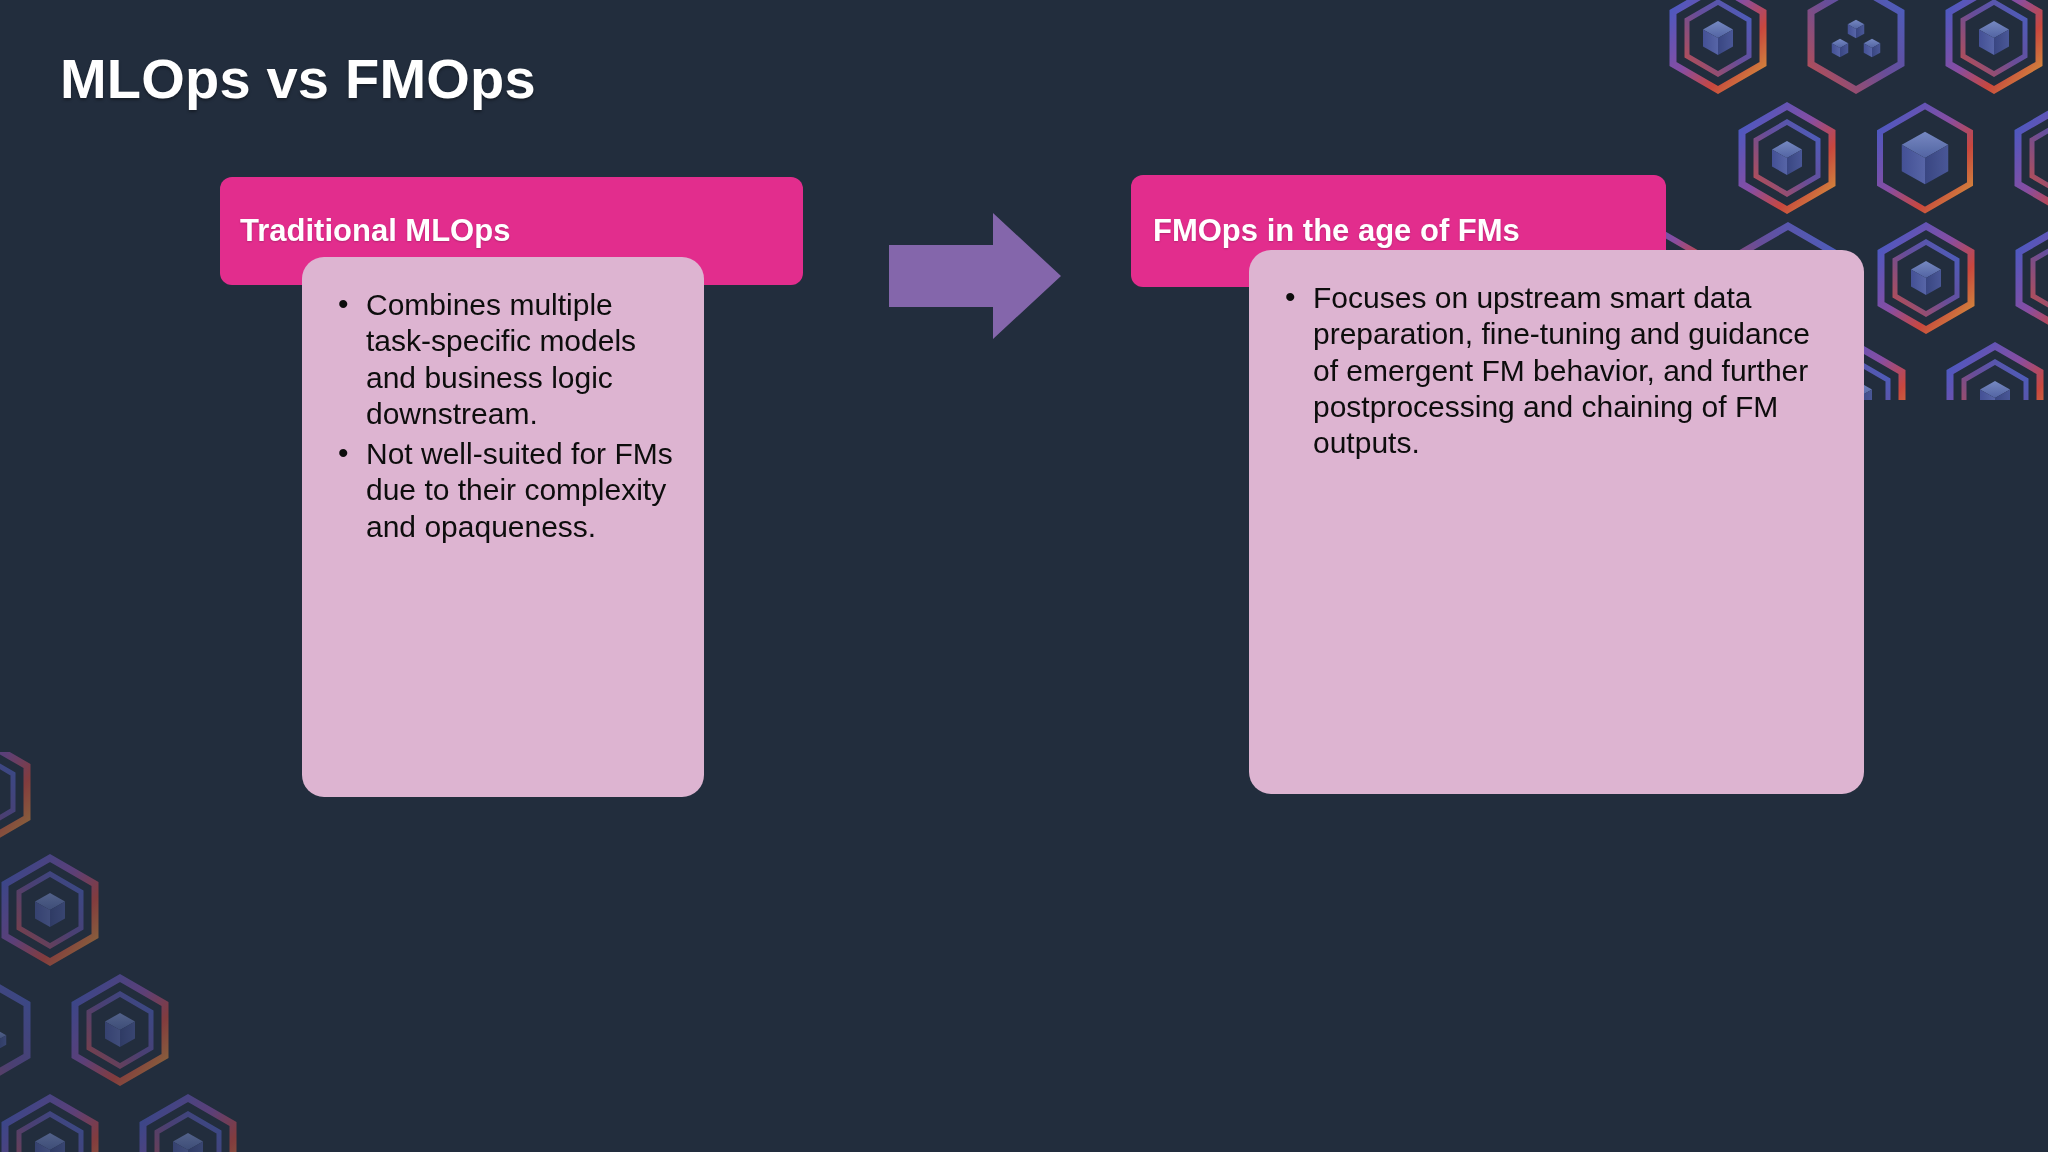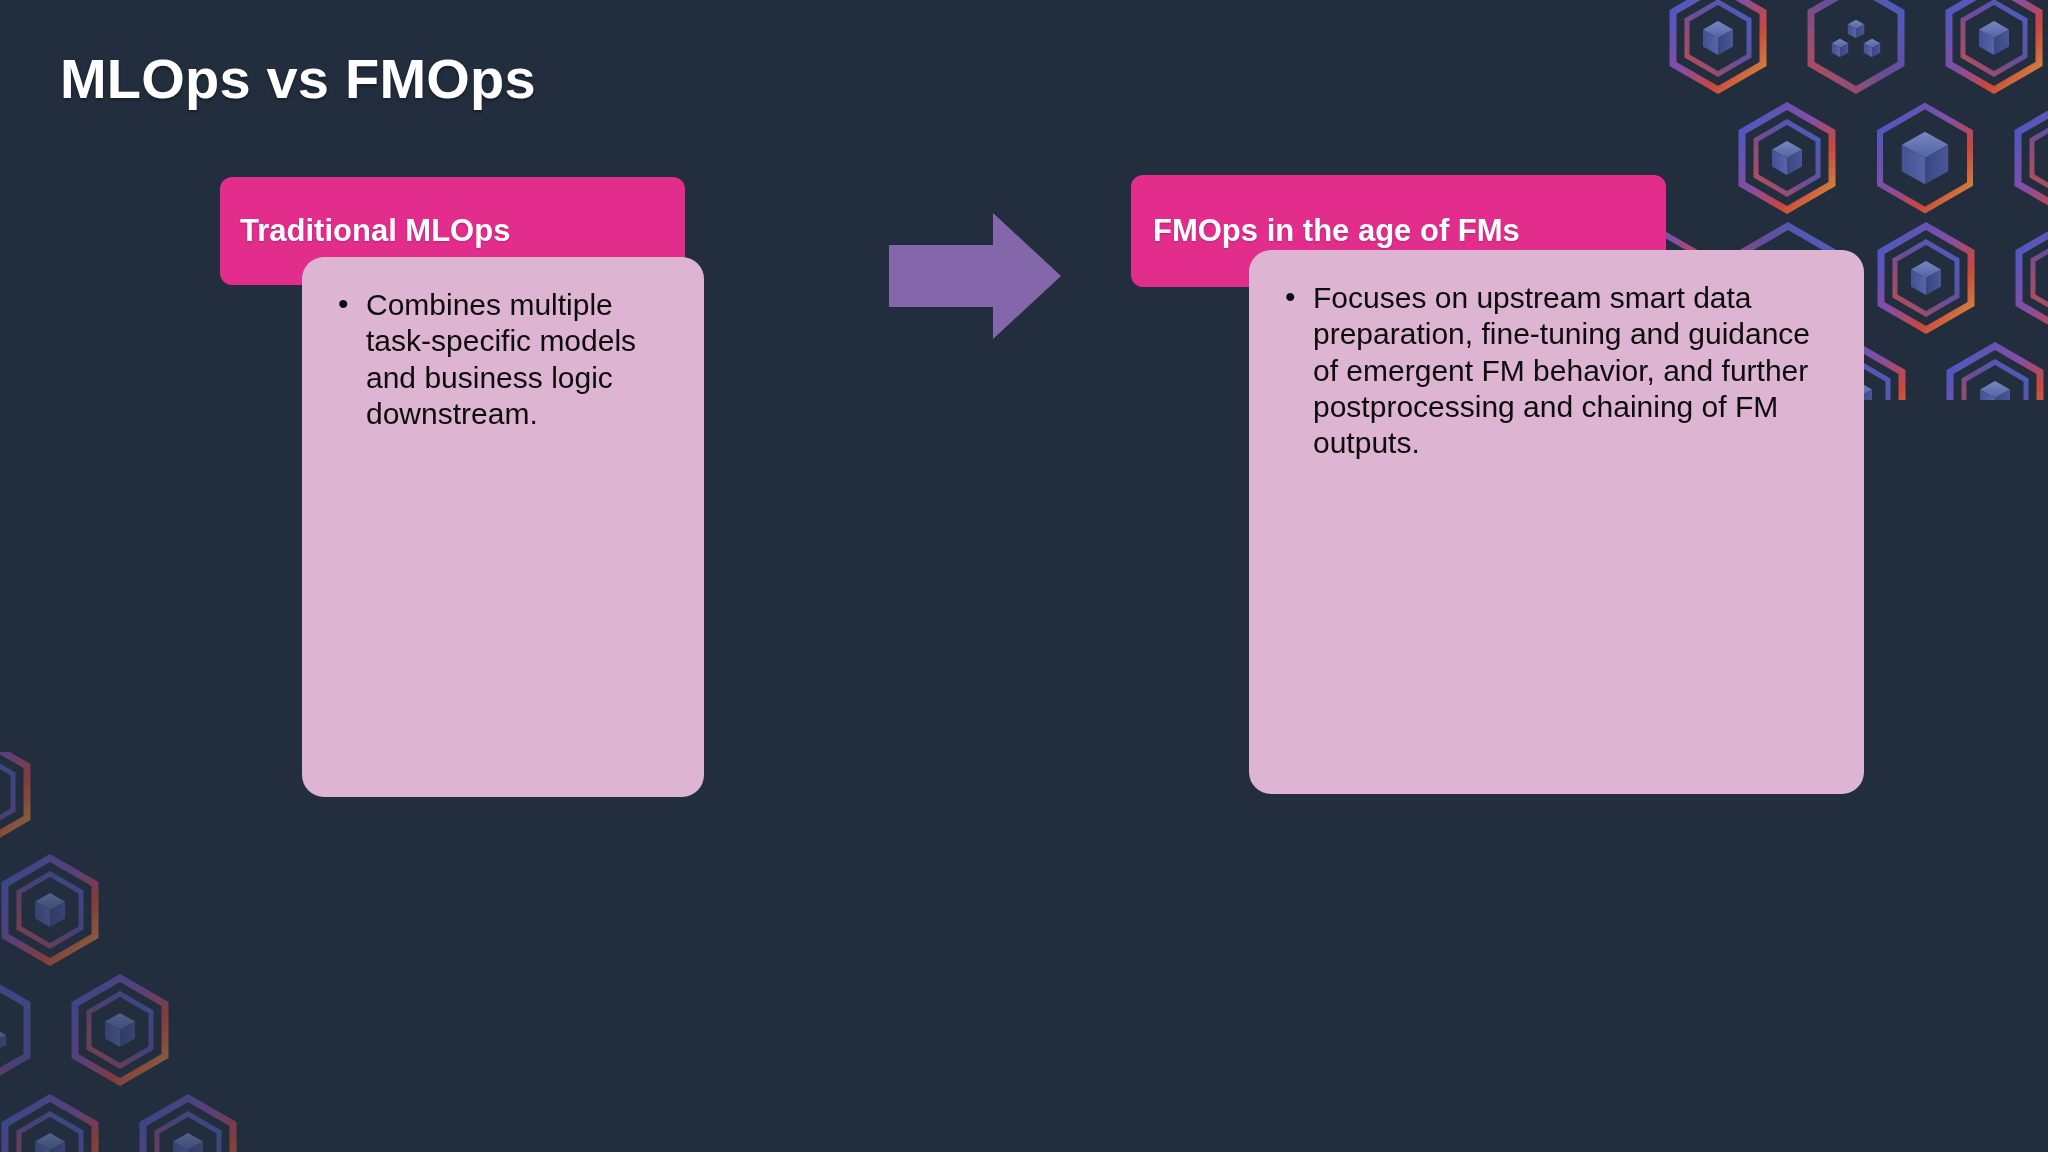--- a/index.html
+++ b/index.html
@@ -56,21 +56,21 @@
     color:#0d0d0d;
   }
   .panel-body li:before{
     content:"\2022";
     position:absolute;left:2px;top:-1px;
     font-size:30px;line-height:1.21;
     color:#0d0d0d;
   }
 
   
-  #panel-left .panel-header{left:220px;top:177px;width:465px;height:108px;padding-left:20px;}
+  #panel-left .panel-header{left:220px;top:177px;width:583px;height:108px;padding-left:20px;}
   #panel-left .panel-body  {left:302px;top:257px;width:402px;height:540px;}
 
   
   #panel-right .panel-header{left:1131px;top:175px;width:535px;height:112px;padding-left:22px;}
   #panel-right .panel-body  {left:1249px;top:250px;width:615px;height:544px;}
 
   
   #flow-arrow{position:absolute;left:889px;top:213px;width:172px;height:126px;}
 </style>
 </head>
@@ -165,20 +165,21 @@
     <use href="#hexunit" x="-16" y="158"></use>
   </svg>
 
   <div class="slide-title">MLOps vs FMOps</div>
 
   <div class="panel" id="panel-left">
     <div class="panel-header">Traditional MLOps</div>
     <div class="panel-body">
       <ul>
         <li>Combines multiple task-specific models and business logic downstream.</li>
+        <li>Not well-suited for FMs due to their complexity and opaqueness.</li>
       </ul>
     </div>
   </div>
 
   <svg id="flow-arrow" viewBox="0 0 172 126" preserveAspectRatio="none">
     <polygon points="0,32 104,32 104,0 172,63 104,126 104,94 0,94" fill="#8466ab"></polygon>
   </svg>
 
   <div class="panel" id="panel-right">
     <div class="panel-header">FMOps in the age of FMs</div>

